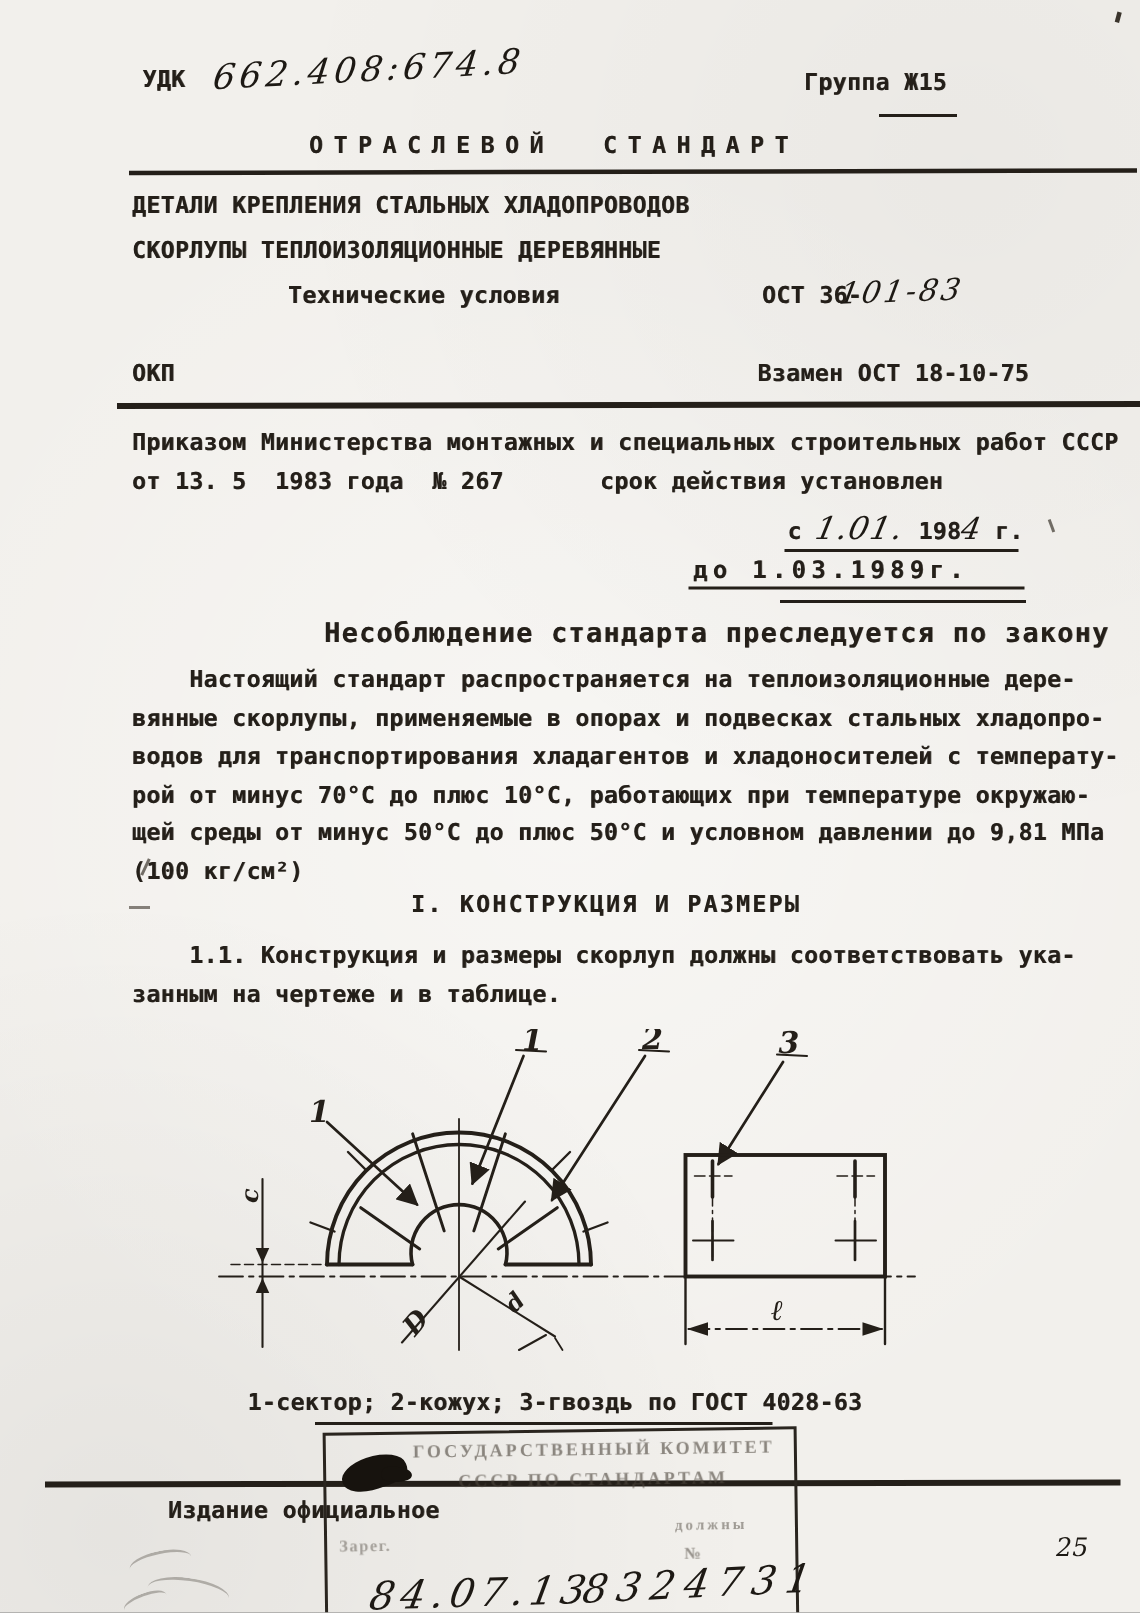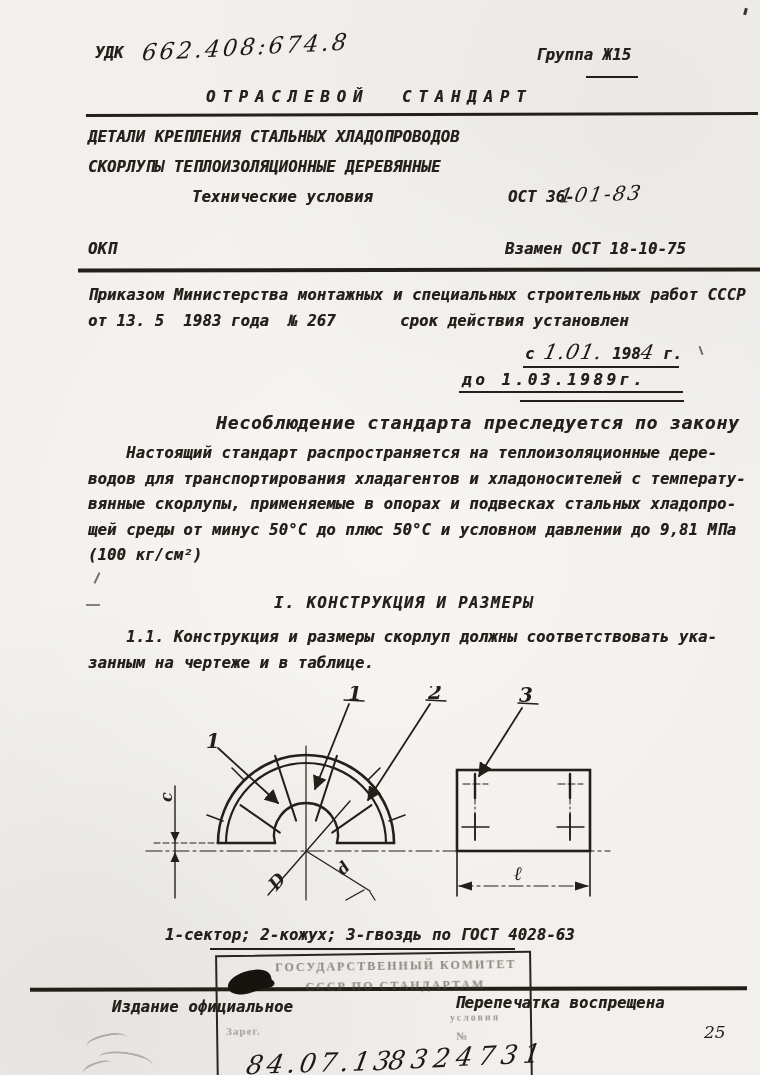--- a/index.html
+++ b/index.html
@@ -10,21 +10,20 @@
       radial-gradient(circle at 85% 10%, rgba(0,0,0,0.03), transparent 40%),
       radial-gradient(circle at 10% 95%, rgba(0,0,0,0.05), transparent 35%),
       radial-gradient(circle at 50% 50%, rgba(255,255,255,0.4), transparent 70%);
     font-family:"DejaVu Sans Mono",monospace;
   }
   .abs{position:absolute;}
   .tw{
     font-family:"DejaVu Sans Mono",monospace;font-weight:700;font-size:15.5px;
     color:#241f19;letter-spacing:.2px;white-space:pre;
     text-shadow:.4px 0 0 rgba(36,31,25,.7);
-    font-style:italic;
   }
   .tw-sm{font-size:18px;}
   .hand{
     font-family:"DejaVu Serif",serif;font-style:italic;color:#1d1914;
     white-space:pre;
   }
   .rule{position:absolute;background:#241f19;}
   .u1{position:absolute;background:#241f19;height:2px;}
   .stamp-box{
     position:absolute;left:216px;top:953px;width:312px;height:132px;
@@ -81,22 +80,23 @@
   </div>
   <div class="u1" style="left:523px;top:366px;width:156px;"></div>
   <div class="abs tw" style="left:462px;top:370px;font-size:16px;letter-spacing:3.5px;">до 1.03.1989г.</div>
   <div class="u1" style="left:459px;top:391px;width:224px;"></div>
   <div class="u1" style="left:520px;top:400px;width:164px;"></div>
 
   <div class="abs tw tw-sm" style="left:216px;top:412px;letter-spacing:.8px;">Несоблюдение стандарта преследуется по закону</div>
 
   <div class="abs" style="left:88px;top:441px;line-height:25.5px;">
     <div class="tw">    Настоящий стандарт распространяется на теплоизоляционные дере-</div>
+    <div class="tw">вянные скорлупы, применяемые в опорах и подвесках стальных хладопро-</div>
     <div class="tw">водов для транспортирования хладагентов и хладоносителей с температу-</div>
-    <div class="tw">вянные скорлупы, применяемые в опорах и подвесках стальных хладопро-</div>
+    <div class="tw">рой от минус 70°С до плюс 10°С, работающих при температуре окружаю-</div>
     <div class="tw">щей среды от минус 50°С до плюс 50°С и условном давлении до 9,81 МПа</div>
     <div class="tw">(100 кг/см²)</div>
   </div>
 
   <div class="abs tw" style="left:256px;top:594px;letter-spacing:1.5px;margin-left:18px;">I. КОНСТРУКЦИЯ И РАЗМЕРЫ</div>
   <div class="abs" style="left:88px;top:624px;line-height:26px;">
     <div class="tw">    1.1. Конструкция и размеры скорлуп должны соответствовать ука-</div>
     <div class="tw">занным на чертеже и в таблице.</div>
   </div>
 
@@ -178,28 +178,27 @@
   <div class="abs tw" style="left:165px;top:926px;">1-сектор; 2-кожух; 3-гвоздь по ГОСТ 4028-63</div>
   <div class="u1" style="left:210px;top:948px;width:305px;"></div>
 
   <div class="rule" style="left:30px;top:987px;width:717px;height:3.5px;transform:rotate(-0.1deg);"></div>
 
   <div class="stamp-box">
     <div class="blob"></div>
     <div class="abs stamp-faint" style="left:58px;top:4px;font-size:12px;">ГОСУДАРСТВЕННЫЙ КОМИТЕТ</div>
     <div class="abs stamp-faint" style="left:88px;top:24px;font-size:12px;">СССР ПО СТАНДАРТАМ</div>
     <div class="abs stamp-faint" style="left:8px;top:68px;font-size:11px;letter-spacing:1px;opacity:.45;">Зарег.</div>
-    <div class="abs stamp-faint" style="left:232px;top:58px;font-size:10px;opacity:.5;">условия</div>
+    <div class="abs stamp-faint" style="left:232px;top:58px;font-size:10px;opacity:.5;">должны</div>
     <div class="abs stamp-faint" style="left:238px;top:76px;font-size:11px;opacity:.55;">№</div>
     <div class="abs hand" style="left:28px;top:92px;font-size:26px;letter-spacing:4px;transform:rotate(-1deg) skewX(-12deg);">84.07.13</div>
     <div class="abs hand" style="left:170px;top:88px;font-size:26px;letter-spacing:6px;transform:rotate(-2deg) skewX(-12deg);">8324731</div>
   </div>
 
   <div class="abs tw" style="left:112px;top:998px;">Издание официальное</div>
-  <div class="abs tw" style="left:455px;top:994px;">Перепечатка воспрещена</div>
   <div class="abs hand" style="left:704px;top:1022px;font-size:17px;">25</div>
 
   <div class="speck" style="left:744px;top:8px;width:3px;height:7px;transform:rotate(15deg);"></div>
   <div class="speck" style="left:96px;top:572px;width:2px;height:12px;transform:rotate(25deg);opacity:.7;"></div>
   <div class="speck" style="left:86px;top:604px;width:14px;height:2px;opacity:.6;"></div>
   <div class="speck" style="left:700px;top:346px;width:2px;height:9px;transform:rotate(-20deg);opacity:.7;"></div>
   <div class="pencil" style="left:86px;top:1034px;width:42px;height:14px;transform:rotate(-12deg);"></div>
   <div class="pencil" style="left:98px;top:1052px;width:55px;height:18px;transform:rotate(8deg);"></div>
   <div class="pencil" style="left:82px;top:1062px;width:30px;height:10px;transform:rotate(-20deg);"></div>
 

